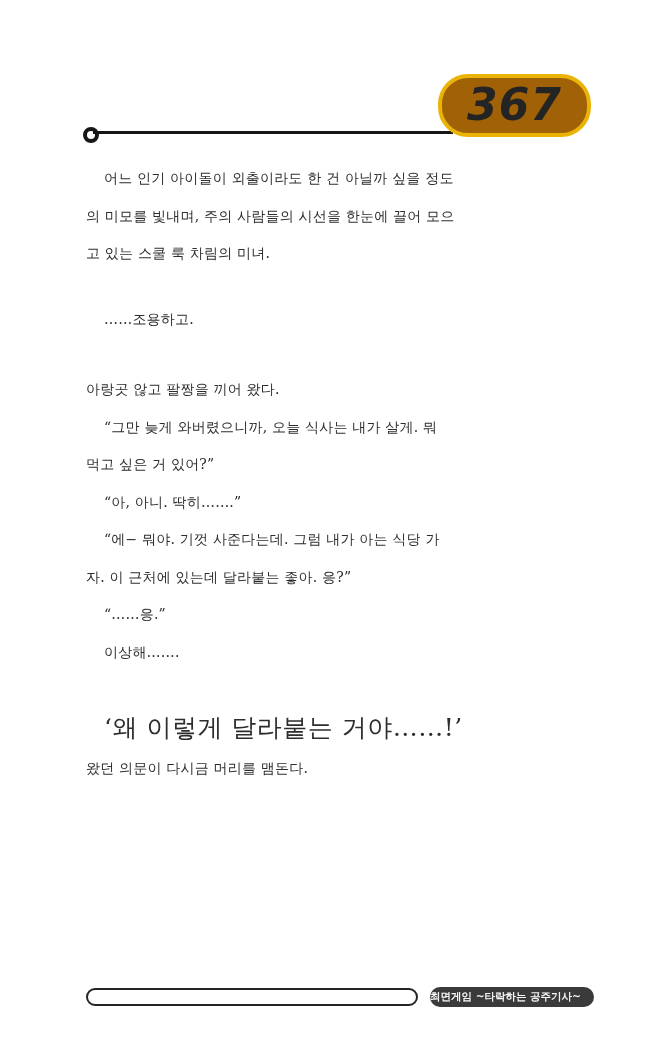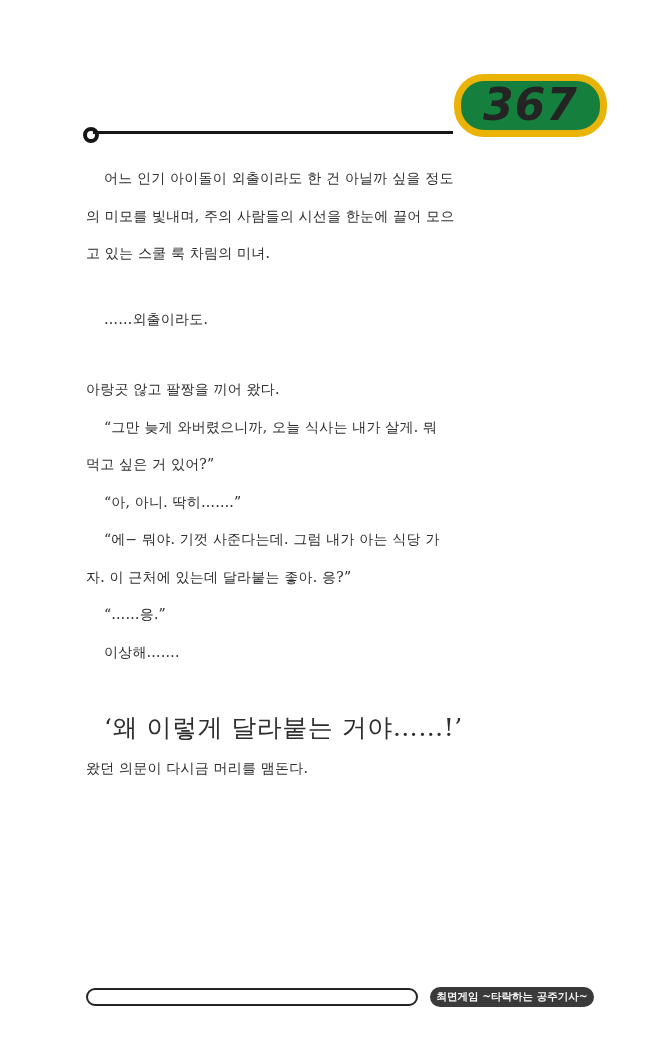--- a/index.html
+++ b/index.html
@@ -22,24 +22,24 @@
     border-radius: 50%;
   }
   #header-rule {
     position: absolute;
     left: 93px; top: 131px;
     width: 360px; height: 3px;
     background: #161616;
   }
   #page-number-badge {
     position: absolute;
-    left: 454px; top: 74px;
+    left: 438px; top: 74px;
     width: 153px; height: 63px;
-    background: #15803d;
-    border: 7px solid #eab308;
+    background: #a16207;
+    border: 4px solid #eab308;
     border-radius: 30px;
     box-sizing: border-box;
     display: flex;
     align-items: center;
     justify-content: center;
   }
   #page-number-badge span {
     font-family: "DejaVu Sans", sans-serif;
     font-style: italic;
     font-weight: 700;
@@ -85,21 +85,20 @@
     box-sizing: border-box;
   }
   #series-title-tag {
     position: absolute;
     left: 430px; top: 987px;
     width: 164px; height: 20px;
     background: #3a3a3a;
     border-radius: 10px;
     display: flex;
     align-items: center;
-    justify-content: center;
   }
   #series-title-tag span {
     font-family: "DejaVu Sans", sans-serif;
     font-weight: 700;
     font-size: 10.5px;
     color: #f5f5f5;
     white-space: nowrap;
   }
 </style>
 </head>
@@ -113,21 +112,21 @@
     <div id="page-number-badge">
       <span>367</span>
     </div>
   </div>
 
   <div id="body-text">
     <p class="line indent">어느 인기 아이돌이 외출이라도 한 건 아닐까 싶을 정도</p>
     <p class="line">의 미모를 빛내며, 주의 사람들의 시선을 한눈에 끌어 모으</p>
     <p class="line">고 있는 스쿨 룩 차림의 미녀.</p>
     <div class="gap-1"></div>
-    <p class="line indent">……외출이라도.</p>
+    <p class="line indent">……조용하고.</p>
     <div class="gap-2"></div>
     <p class="line">아랑곳 않고 팔짱을 끼어 왔다.</p>
     <p class="line indent">“그만 늦게 와버렸으니까, 오늘 식사는 내가 살게. 뭐</p>
     <p class="line">먹고 싶은 거 있어?”</p>
     <p class="line indent">“아, 아니. 딱히…….”</p>
     <p class="line indent">“에− 뭐야. 기껏 사준다는데. 그럼 내가 아는 식당 가</p>
     <p class="line">자. 이 근처에 있는데 달라붙는 좋아. 응?”</p>
     <p class="line indent">“……응.”</p>
     <p class="line indent">이상해…….</p>
     <div class="gap-3"></div>

